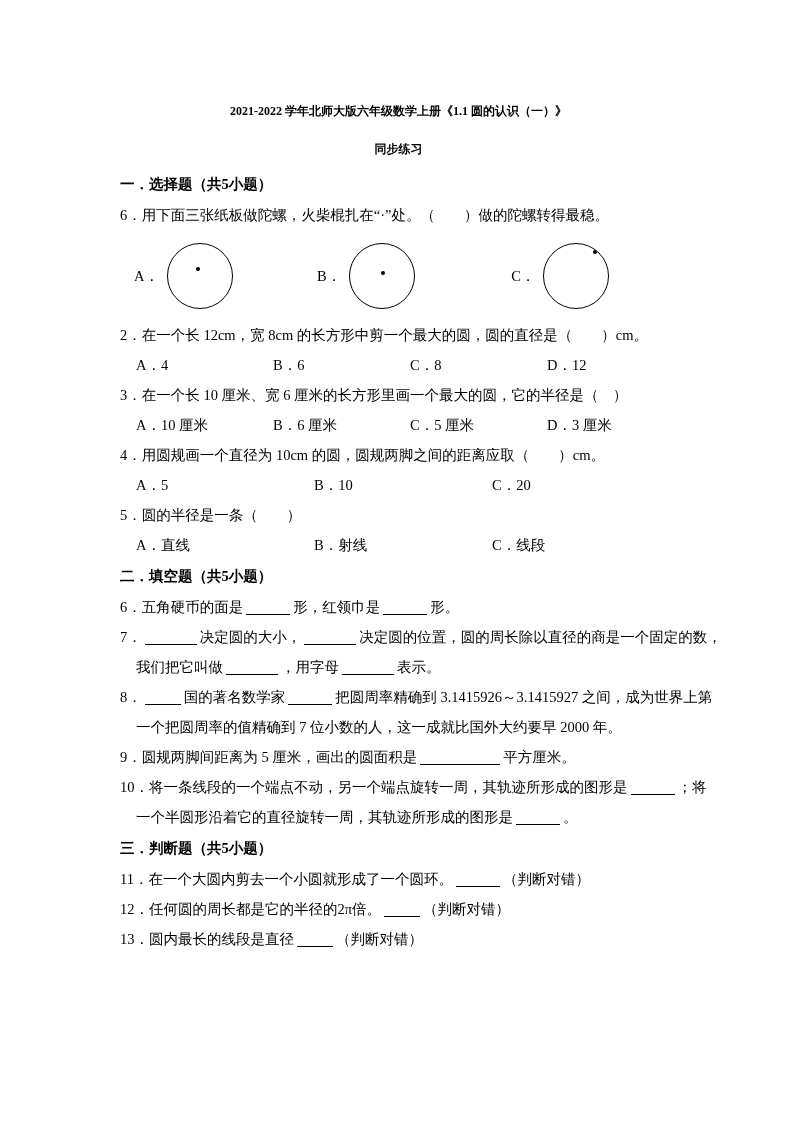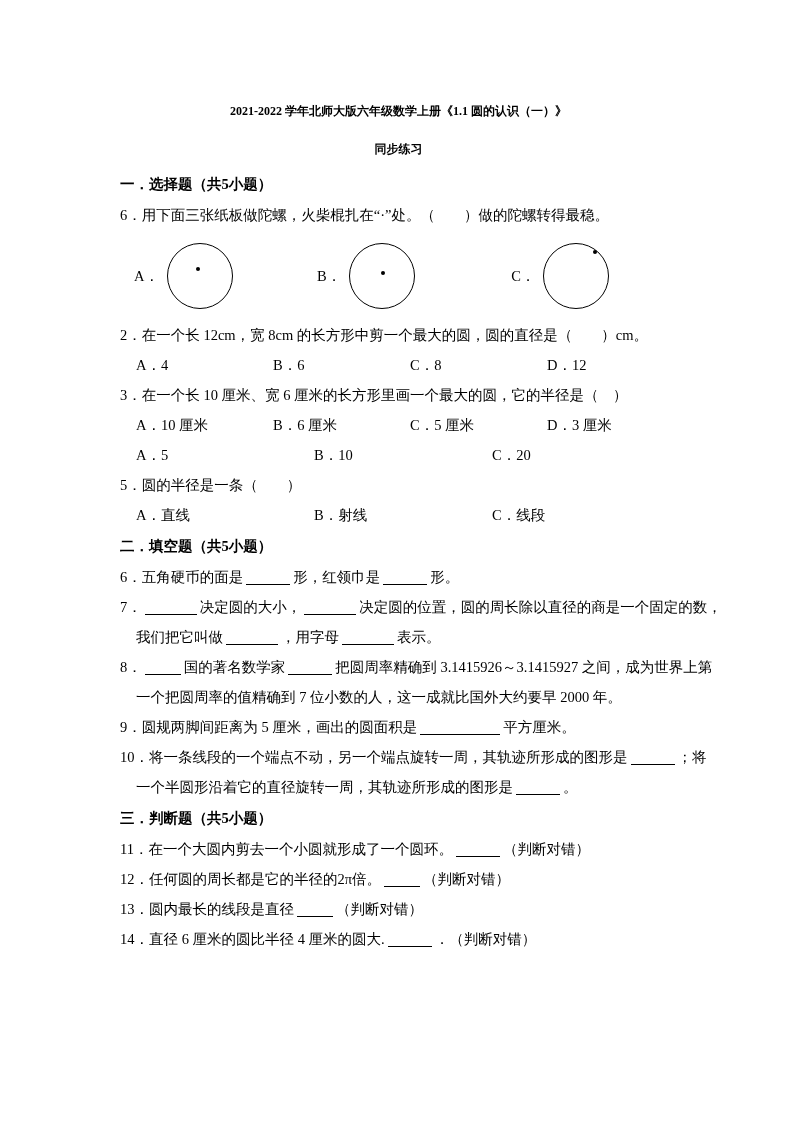--- a/index.html
+++ b/index.html
@@ -72,20 +72,21 @@
   </div>
 
   <div class="line">3．在一个长 10 厘米、宽 6 厘米的长方形里画一个最大的圆，它的半径是（　）</div>
   <div class="opts">
     <span class="o4">A．10 厘米</span>
     <span class="o4">B．6 厘米</span>
     <span class="o4">C．5 厘米</span>
     <span>D．3 厘米</span>
   </div>
 
+  <div class="line">4．用圆规画一个直径为 10cm 的圆，圆规两脚之间的距离应取（　　）cm。</div>
   <div class="opts">
     <span class="o3">A．5</span>
     <span class="o3">B．10</span>
     <span>C．20</span>
   </div>
 
   <div class="line">5．圆的半径是一条（　　）</div>
   <div class="opts">
     <span class="o3">A．直线</span>
     <span class="o3">B．射线</span>
@@ -130,17 +131,14 @@
   </div>
 
   <div class="line">
     <span>12．任何圆的周长都是它的半径的2π倍。</span><span class="blank w36"></span><span>（判断对错）</span>
   </div>
 
   <div class="line">
     <span>13．圆内最长的线段是直径</span><span class="blank w36"></span><span>（判断对错）</span>
   </div>
 
-  <div class="line">
-    <span>14．直径 6 厘米的圆比半径 4 厘米的圆大.</span><span class="blank w42"></span><span>．（判断对错）</span>
-  </div>
 
 </div>
 
 </body></html>

